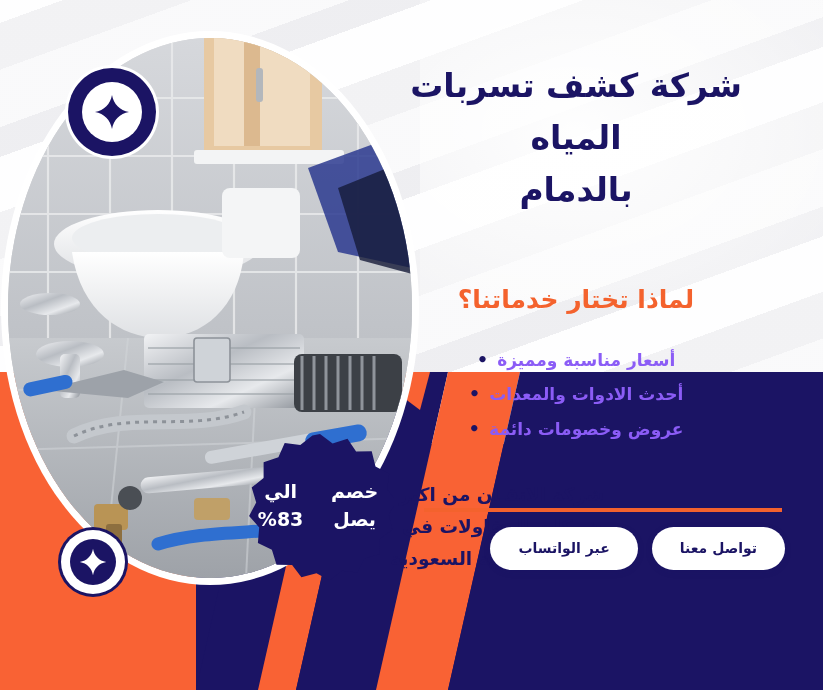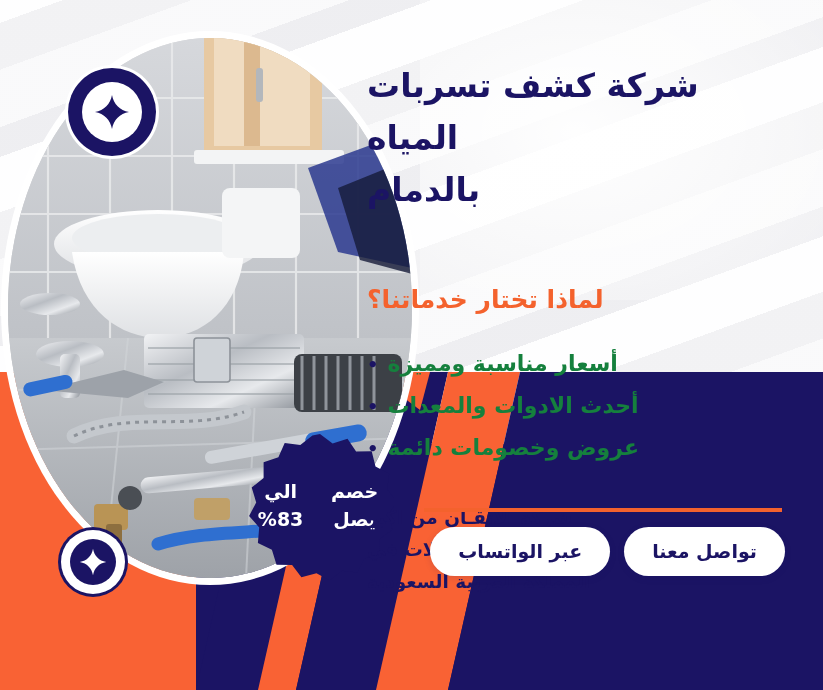--- a/index.html
+++ b/index.html
@@ -143,21 +143,21 @@
     text-align: center;
     direction: rtl;
   }
 
   
   .content {
     position: absolute;
     right: 38px;
     top: 60px;
     width: 418px;
-    text-align: left;
+    text-align: center;
     direction: rtl;
   }
   .headline {
     color: #1b1464;
     font-size: 33px;
     font-weight: 700;
     line-height: 1.58;
     margin: 0;
     letter-spacing: -0.2px;
   }
@@ -165,22 +165,22 @@
     color: #f4622d;
     font-size: 25px;
     font-weight: 700;
     margin: 68px 0 0 0;
     line-height: 1.3;
   }
   .bullets {
     list-style: none;
     margin: 26px 0 0 0;
     padding: 0;
-    color: #15803d;
-    font-size: 22px;
+    color: #8b5cf6;
+    font-size: 17px;
     font-weight: 700;
     line-height: 1.92;
   }
   .bullets li::after {
     content: "\2022";
     margin-right: 9px;
     color: #1b1464;
     font-size: 18px;
   }
   .bullets li {
@@ -214,21 +214,21 @@
     gap: 14px;
     direction: rtl;
   }
   .cta {
     background: #ffffff;
     color: #1b1464;
     border: none;
     border-radius: 26px;
     padding: 13px 28px;
     font-family: inherit;
-    font-size: 19px;
+    font-size: 14px;
     font-weight: 600;
     line-height: 1.2;
     box-shadow: 0 2px 7px rgba(27,20,100,0.13);
     white-space: nowrap;
     cursor: pointer;
   }
 </style>
 </head>
 <body>
 

